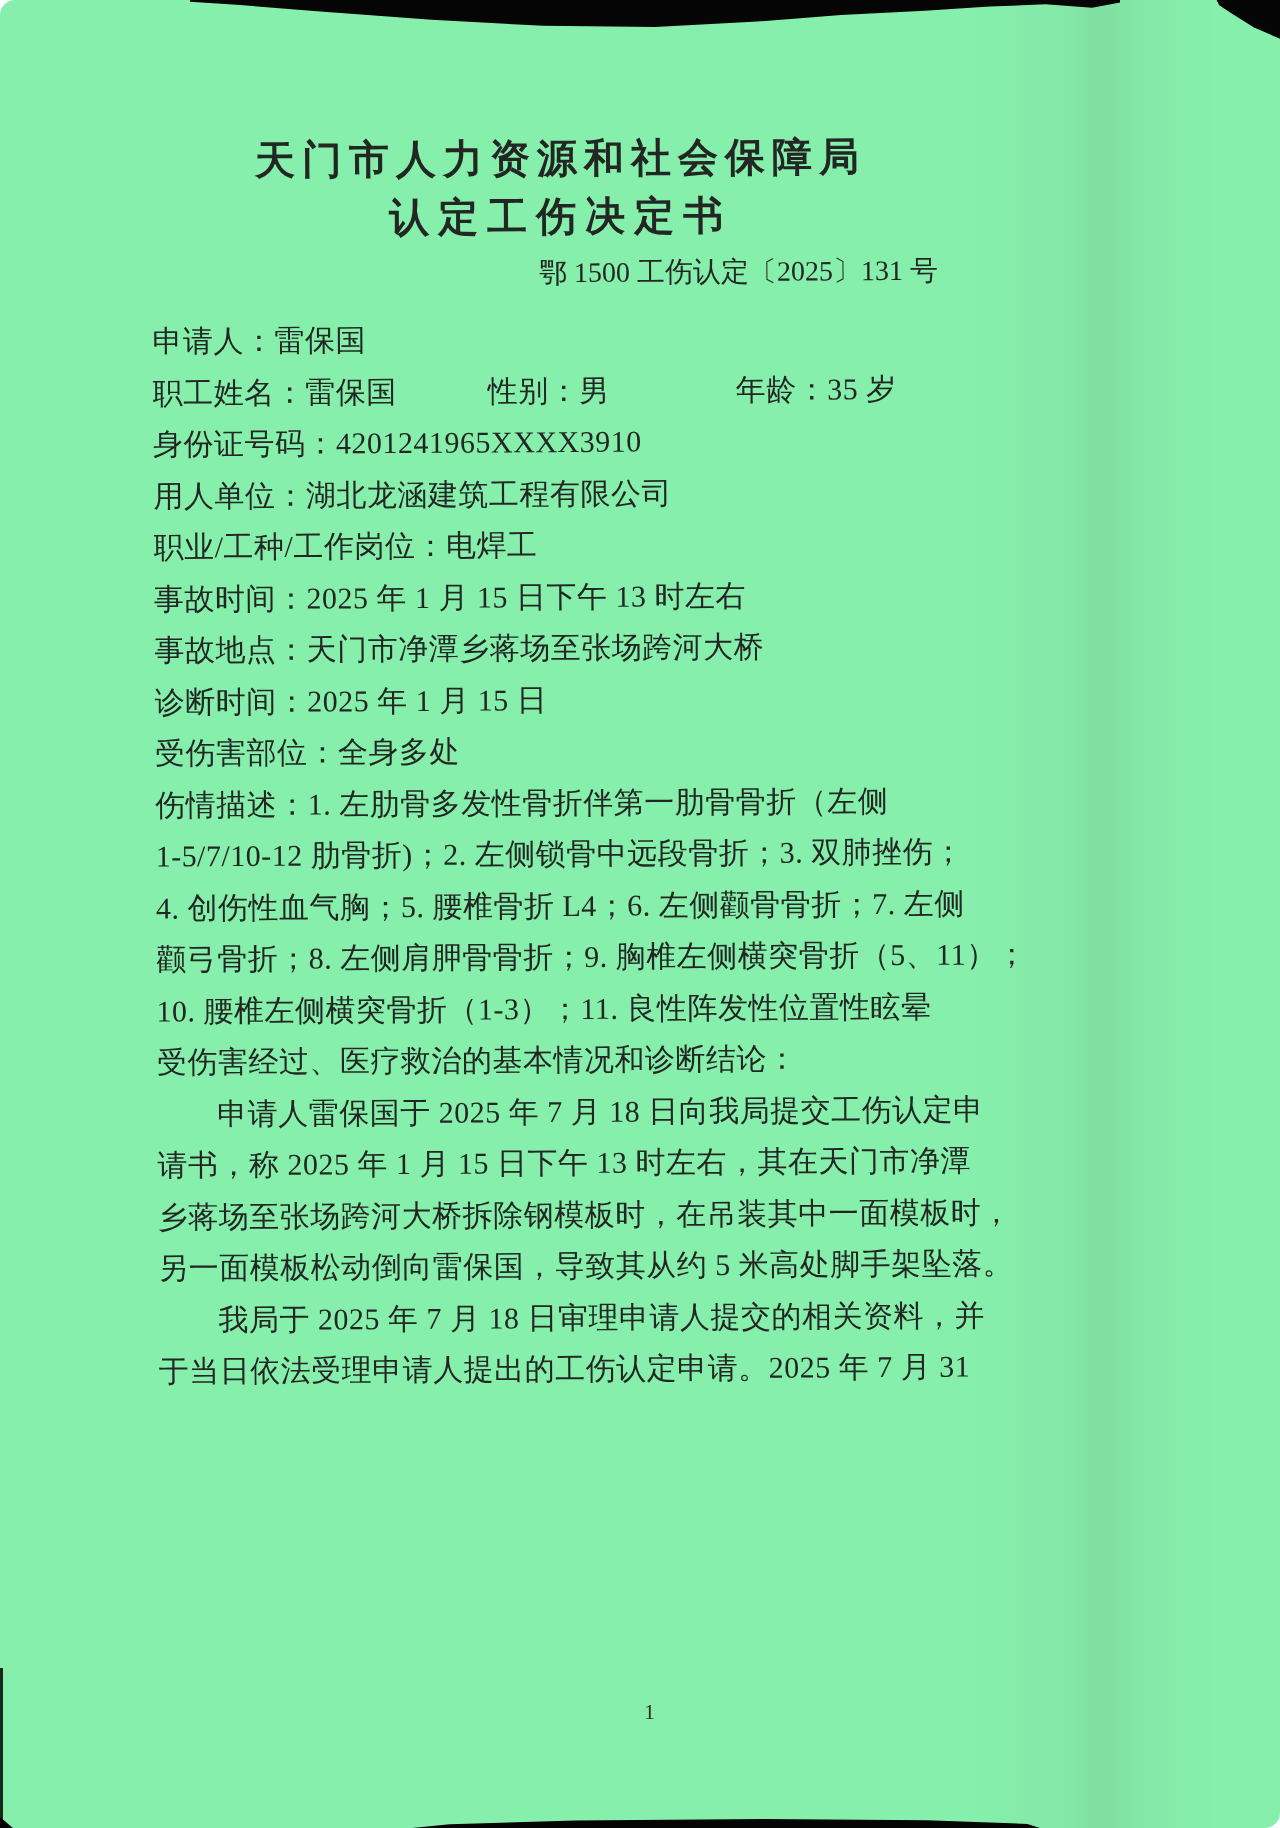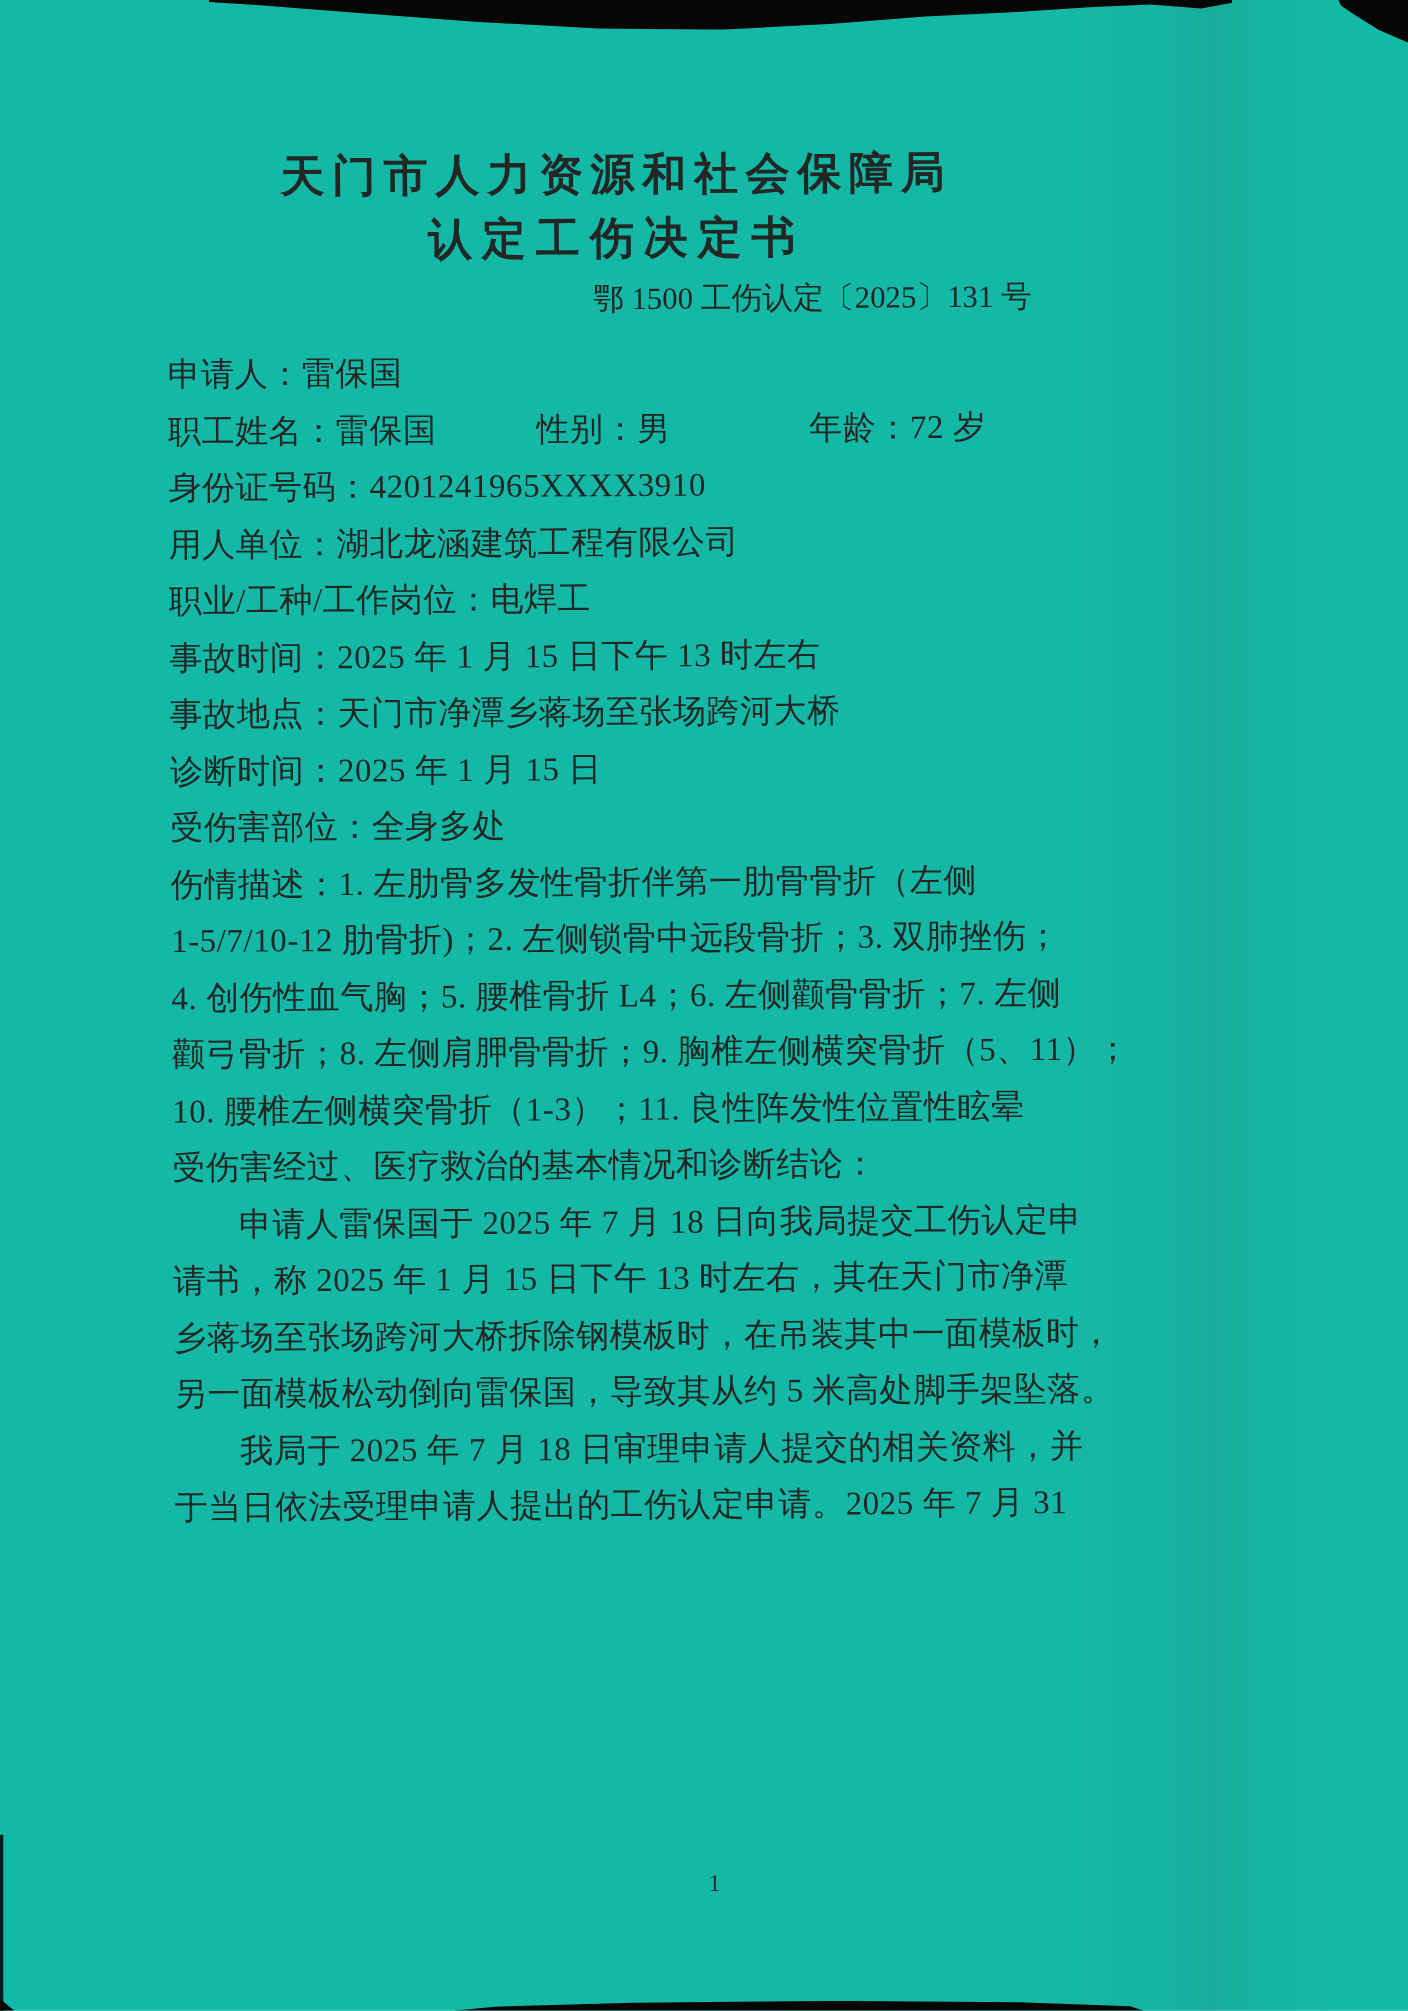--- a/index.html
+++ b/index.html
@@ -8,21 +8,22 @@
     width: 1280px;
     height: 1828px;
     background: #ffffff;
     font-family: "Liberation Serif", "DejaVu Serif", serif;
     color: #232724;
     overflow: hidden;
   }
   .page {
     position: absolute;
     inset: 0;
-    background: #14b8a6;
+    background: #86efac;
+    border-radius: 15px;
   }
   
   .edge-shadow {
     position: absolute;
     top: 0;
     right: 0;
     bottom: 0;
     width: 310px;
     background: linear-gradient(90deg,
       rgba(0,0,0,0) 0%,
@@ -123,21 +124,21 @@
 
     <div class="title-line1">天门市人力资源和社会保障局</div>
     <div class="title-line2">认定工伤决定书</div>
     <div class="doc-number">鄂 1500 工伤认定〔2025〕131 号</div>
 
     <div class="body-line body-start">申请人：雷保国</div>
 
     <div class="body-line worker-row">
       <span class="worker-name">职工姓名：雷保国</span>
       <span class="worker-gender">性别：男</span>
-      <span class="worker-age">年龄：72 岁</span>
+      <span class="worker-age">年龄：35 岁</span>
     </div>
 
     <div class="body-line">身份证号码：4201241965XXXX3910</div>
     <div class="body-line">用人单位：湖北龙涵建筑工程有限公司</div>
     <div class="body-line">职业/工种/工作岗位：电焊工</div>
     <div class="body-line">事故时间：2025 年 1 月 15 日下午 13 时左右</div>
     <div class="body-line">事故地点：天门市净潭乡蒋场至张场跨河大桥</div>
     <div class="body-line">诊断时间：2025 年 1 月 15 日</div>
     <div class="body-line">受伤害部位：全身多处</div>
 

